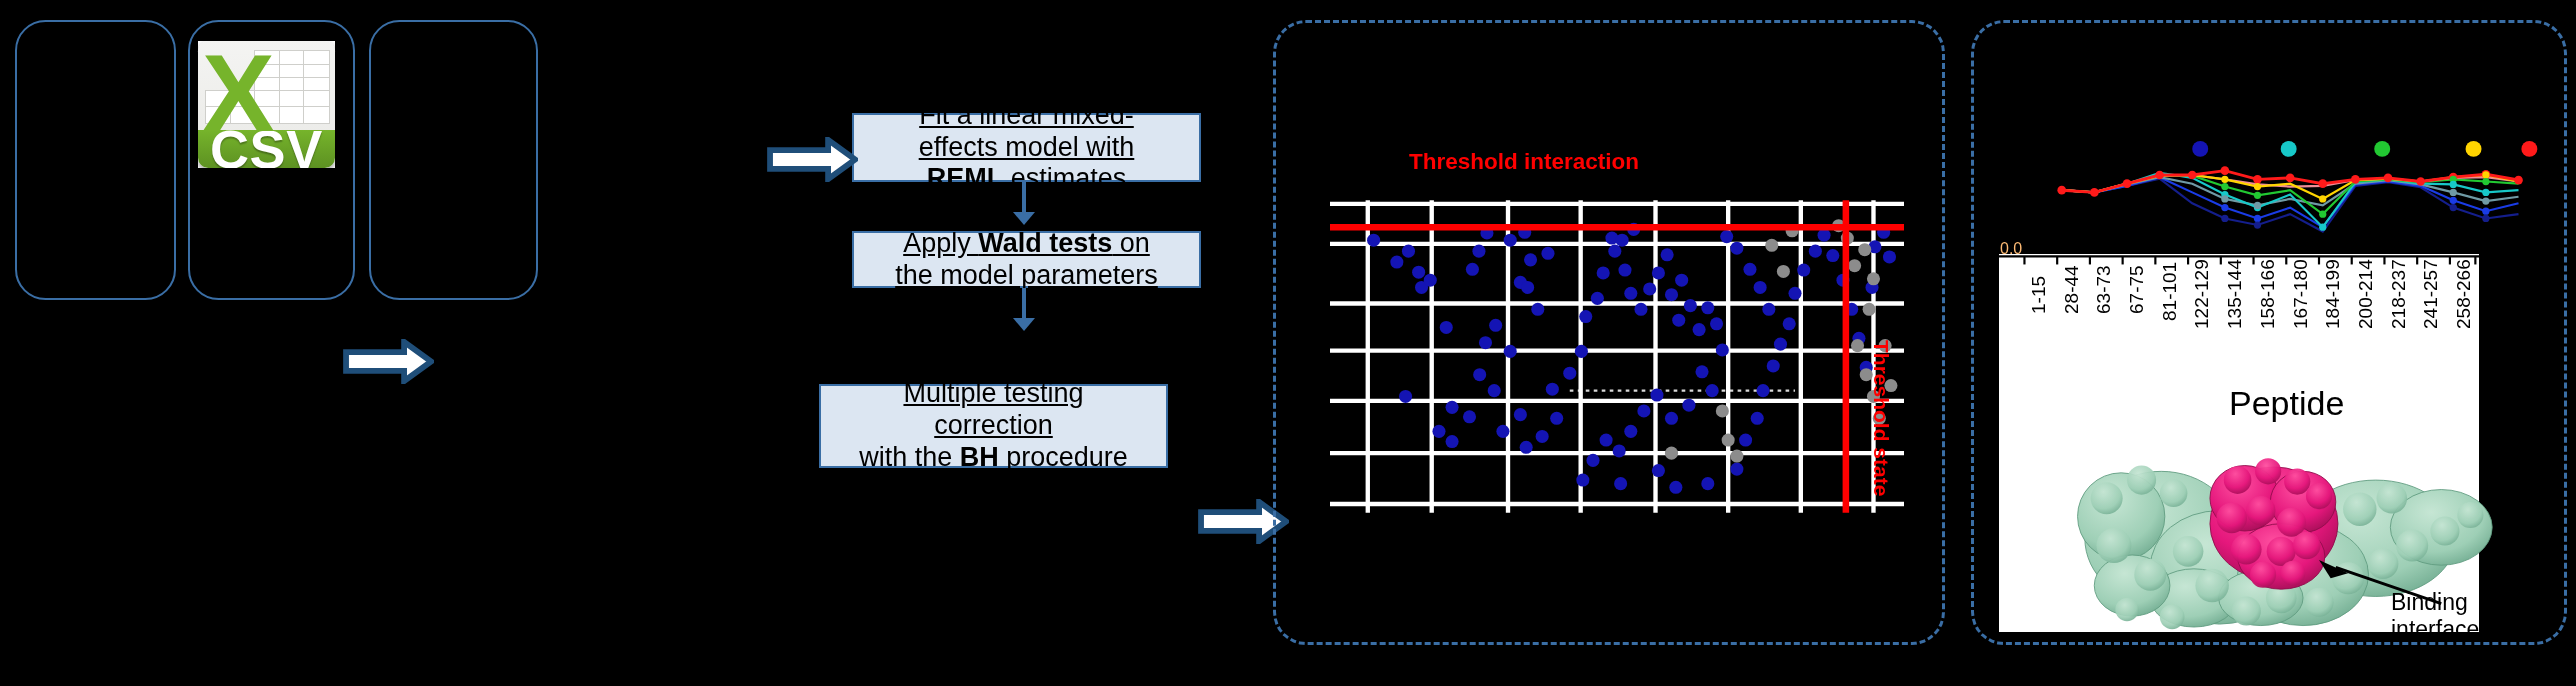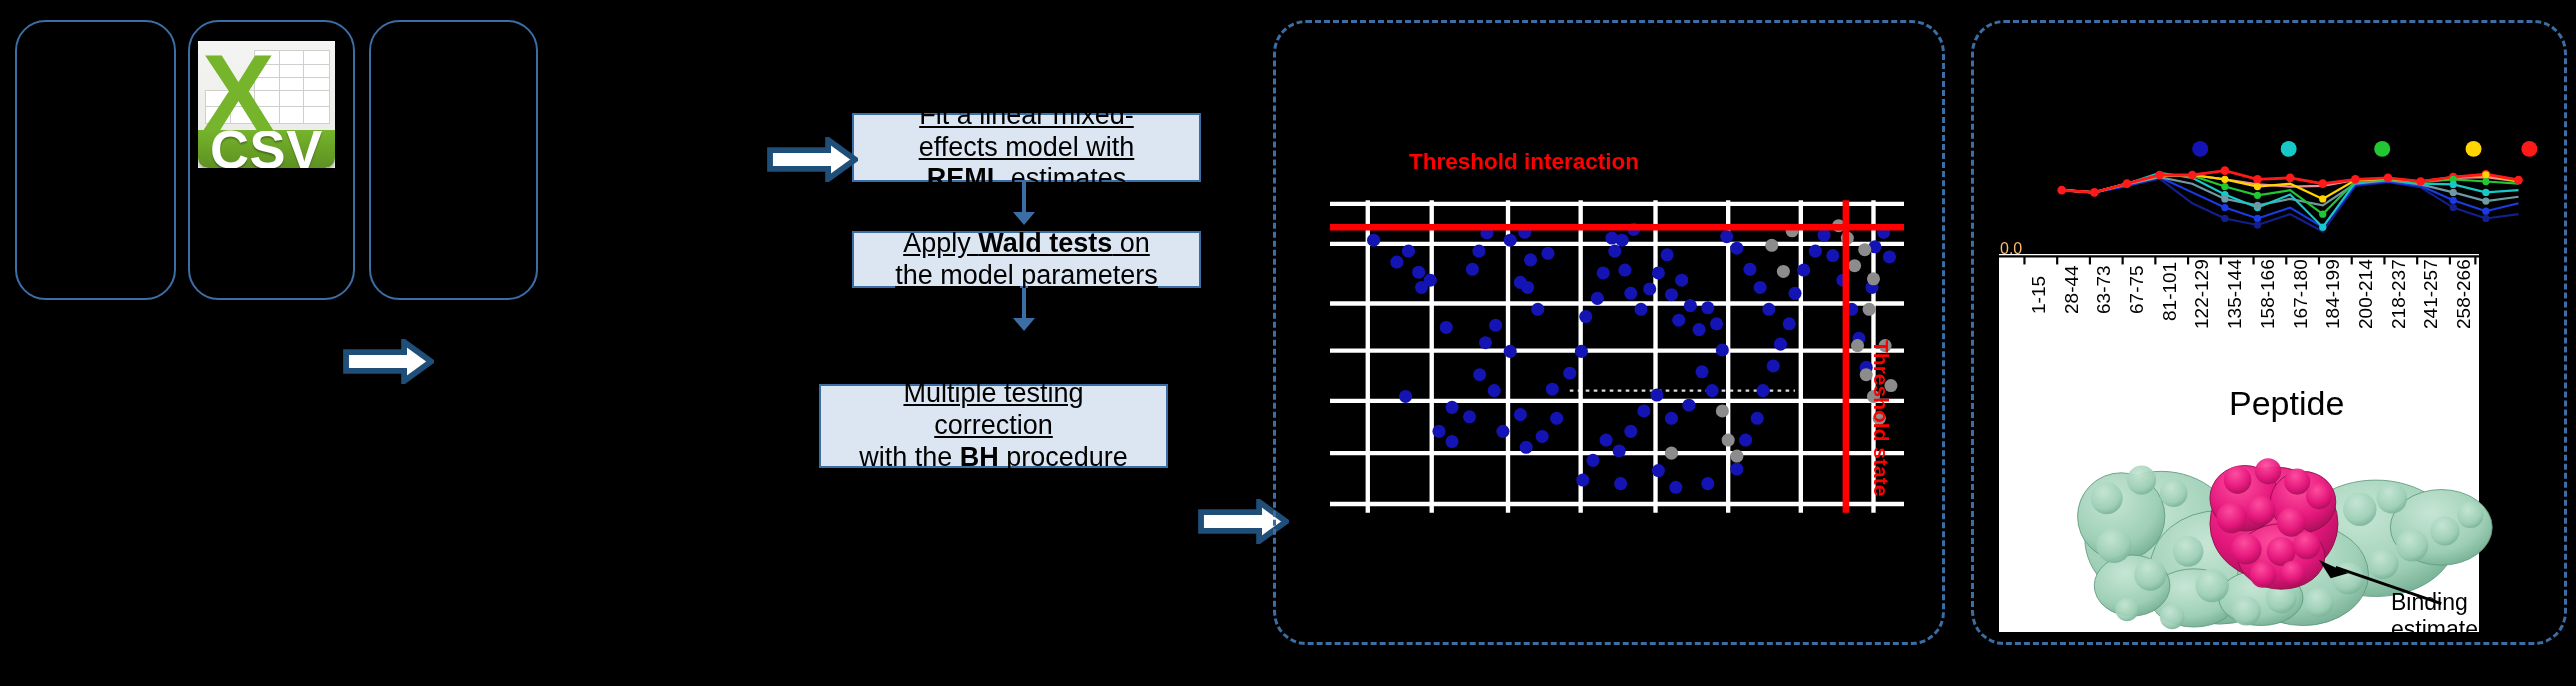--- a/index.html
+++ b/index.html
@@ -484,14 +484,14 @@
       <circle cx="275" cy="200" r="18"></circle>
         <circle cx="316" cy="198" r="17"></circle>
     </g>
 
     <line x1="375" y1="190" x2="520" y2="240" stroke="#000" stroke-width="4"></line>
     <polygon points="352,180 392,198 368,205" fill="#000"></polygon>
   </svg>
 </div>
 
 <div class="bind-label" style="left:2391px;top:589px;">Binding
-estimates</div>
+interface</div>
 
 
 </body></html>

